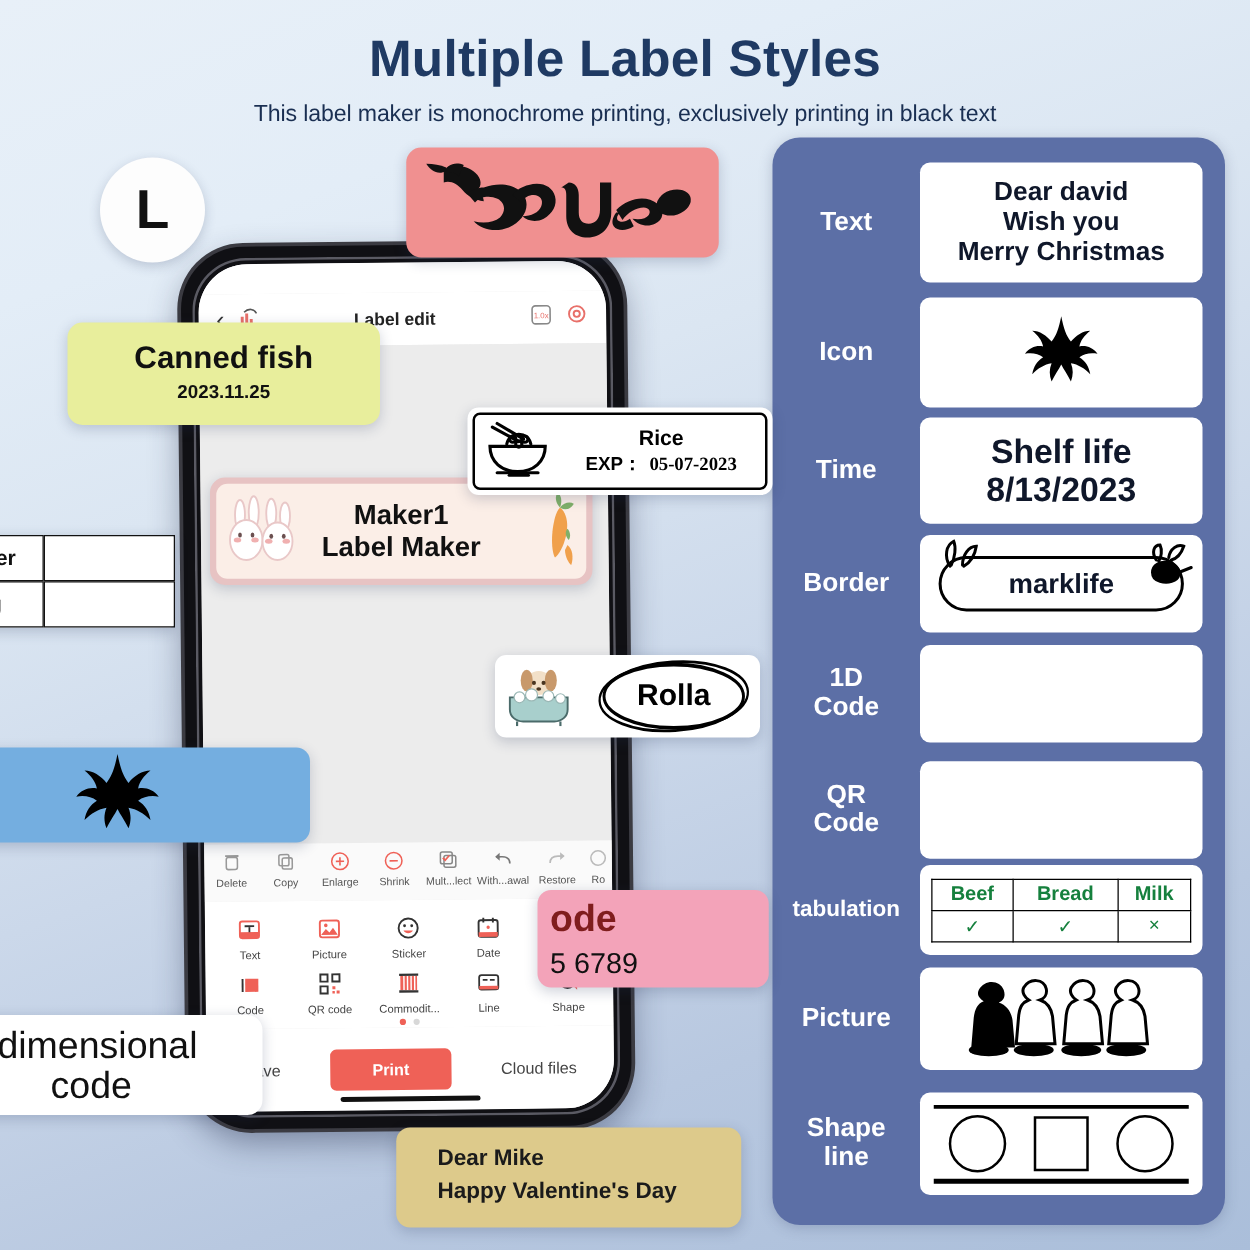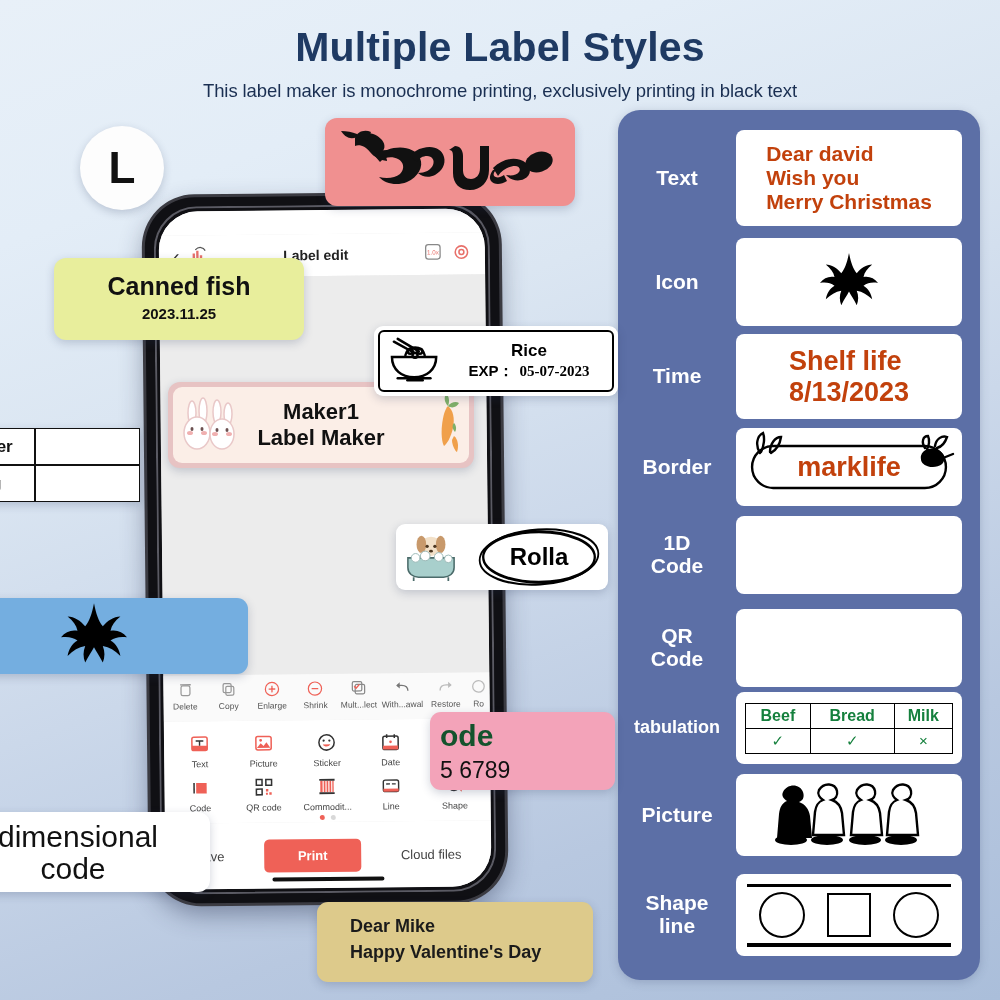--- a/index.html
+++ b/index.html
@@ -30,21 +30,21 @@
   .prow{ position:absolute; left:0; width:100%; display:flex; align-items:center; }
   .plabel{
     width:118px; text-align:center; color:#fff; font-weight:bold;
     font-size:21px; line-height:1.08; flex:none;
   }
   .pbox{
     flex:1; margin-right:18px; background:#fff; border-radius:8px;
     display:flex; align-items:center; justify-content:center; overflow:hidden;
     position:relative;
   }
-  .pbox .lt{ font-weight:bold; color:#c2410c; line-height:1.13; }
+  .pbox .lt{ font-weight:bold; color:#0f172a; text-align:center; line-height:1.13; }
 
   
   .phone{
     position:absolute; left:148px; top:196px; width:354px; height:706px;
     background:#101014; border-radius:50px;
     box-shadow: 0 0 0 3px #3b3b42, 0 10px 26px rgba(30,40,70,.45);
     transform: rotate(-0.6deg);
   }
   .phone:after{
     content:""; position:absolute; inset:9px; border-radius:43px;
@@ -151,21 +151,21 @@
 
   .holly{
     left:-60px; top:598px; width:308px; height:76px; background:#74aee0;
     border-radius:11px; display:flex; align-items:center; justify-content:center;
   }
 
   .pinkcode{
     left:430px; top:712px; width:185px; height:78px; background:#f3a3b9;
     border-radius:11px; padding:9px 0 0 10px; overflow:hidden;
   }
-  .pinkcode .p1{ font-size:30px; font-weight:bold; color:#14532d; line-height:1; }
+  .pinkcode .p1{ font-size:30px; font-weight:bold; color:#7f1d1d; line-height:1; }
   .pinkcode .p2{ font-size:23px; color:#111; margin-top:6px; }
 
   .twodim{
     left:-64px; top:812px; width:274px; height:80px; background:#fff;
     border-radius:12px; text-align:center; padding-top:9px;
   }
   .twodim .d1{ font-size:30px; color:#111; line-height:1.06; }
 
   .valentine{
     left:317px; top:902px; width:276px; height:80px; background:#ddca8b;
@@ -251,21 +251,21 @@
       <span style="position:absolute;right:6px;top:6px;">
         <svg width="40" height="40" viewBox="0 0 40 40">
             <g fill="none" stroke="#000" stroke-width="2.4" stroke-linecap="round">
           <path d="M9 14 C5 8 7 2 12 2 C14 6 13 12 11 15"></path>
               <path d="M19 12 C20 5 26 1 31 3 C29 9 25 13 21 14"></path>
           <path d="M6 24 C6 18 12 15 18 16 C24 17 28 21 27 26 C26 31 18 33 12 31 C8 30 6 27 6 24Z" fill="#000"></path>
           <path d="M27 24 L37 20"></path>
             </g>
           </svg>
       </span>
-      <div class="lt" style="font-size:27px;position:relative;z-index:2;">marklife</div>
+      <div class="lt" style="font-size:22px;position:relative;z-index:2;">marklife</div>
     </div>
   </div>
 
   <div class="prow" style="top:406px;height:78px;">
     <div class="plabel">
       <div>1D</div>
         <div>Code</div>
     </div>
     <div class="pbox" style="height:78px;"></div>
   </div>

